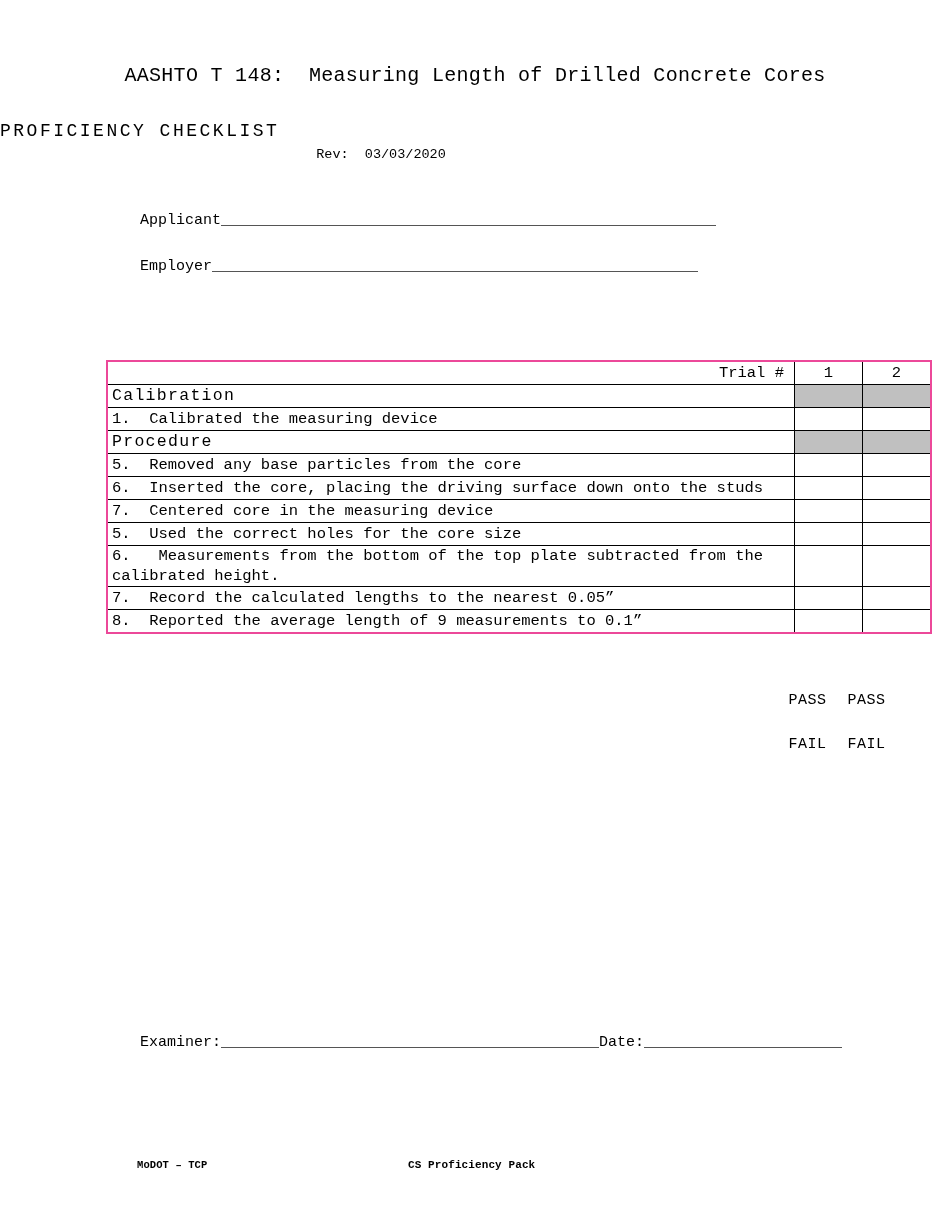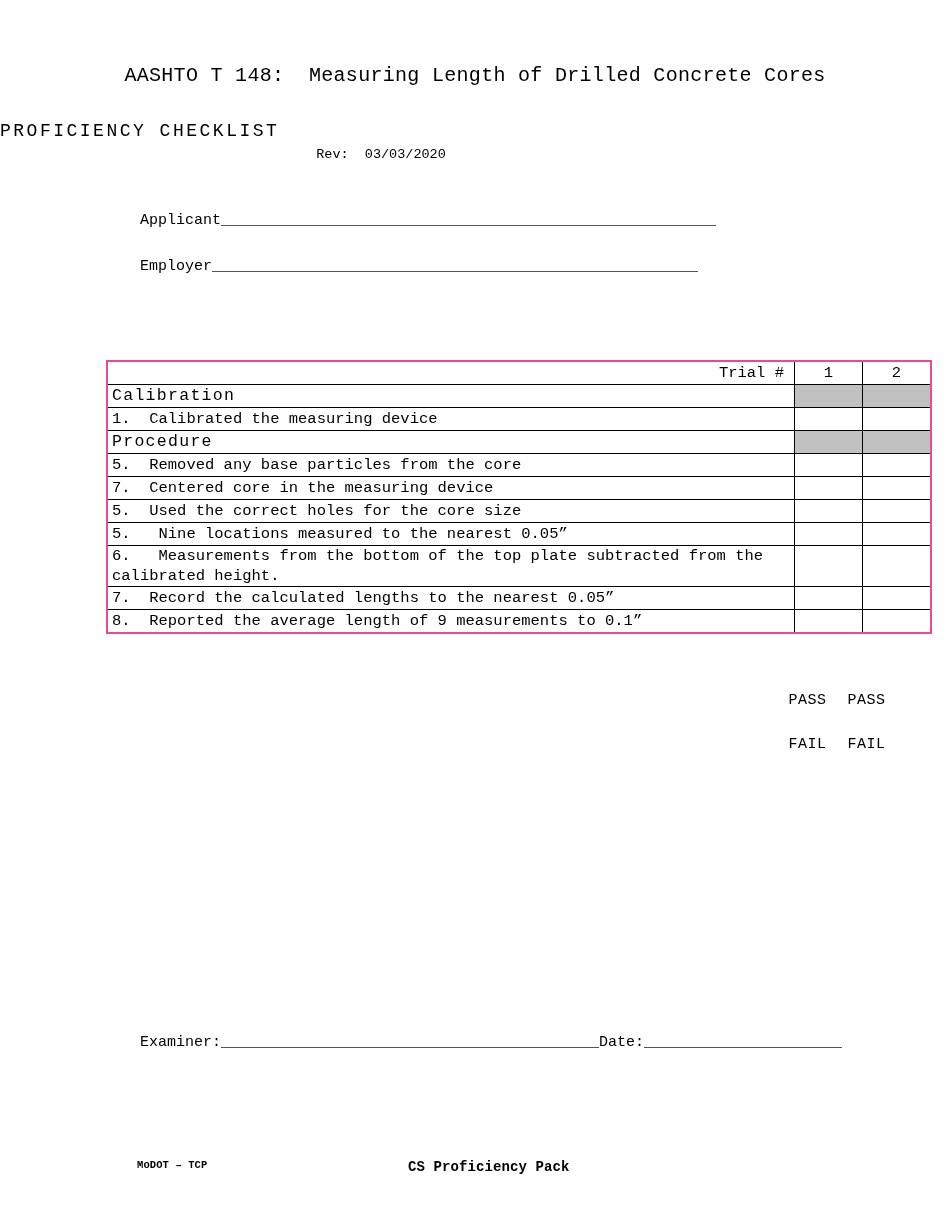--- a/index.html
+++ b/index.html
@@ -64,21 +64,21 @@
   .signoff{
     position:absolute; left:140px; top:1033px;
     font-size:15px; line-height:19px; white-space:pre-wrap;
   }
   .footer-left{
     position:absolute; left:137px; top:1159px;
     font-size:10.5px; font-weight:bold; letter-spacing:0.1px;
   }
   .footer-center{
     position:absolute; left:408px; top:1159px;
-    font-size:14px; font-weight:bold; letter-spacing:0.1px;
+    font-size:11px; font-weight:bold; letter-spacing:0.1px;
   }
 </style>
 </head>
 <body>
 
 <div class="page">
 
   <div class="doc-title pre">AASHTO T 148:  Measuring Length of Drilled Concrete Cores</div>
   <div class="doc-subtitle">PROFICIENCY CHECKLIST</div>
   <div class="doc-rev pre">Rev:  03/03/2020</div>
@@ -108,31 +108,31 @@
       <td class="col-desc">Procedure</td>
       <td class="col-trial"></td>
       <td class="col-trial"></td>
     </tr>
     <tr>
       <td class="col-desc">5.  Removed any base particles from the core</td>
       <td class="col-trial"></td>
       <td class="col-trial"></td>
     </tr>
     <tr>
+      <td class="col-desc">6.  Inserted the core, placing the driving surface down onto the studs</td>
+      <td class="col-trial"></td>
+      <td class="col-trial"></td>
+    </tr>
+    <tr>
       <td class="col-desc">7.  Centered core in the measuring device</td>
       <td class="col-trial"></td>
       <td class="col-trial"></td>
     </tr>
     <tr>
       <td class="col-desc">5.  Used the correct holes for the core size</td>
-      <td class="col-trial"></td>
-      <td class="col-trial"></td>
-    </tr>
-    <tr>
-      <td class="col-desc">5.   Nine locations measured to the nearest 0.05”</td>
       <td class="col-trial"></td>
       <td class="col-trial"></td>
     </tr>
     <tr>
       <td class="col-desc">6.   Measurements from the bottom of the top plate subtracted from the
 calibrated height.</td>
       <td class="col-trial"></td>
       <td class="col-trial"></td>
     </tr>
     <tr>

